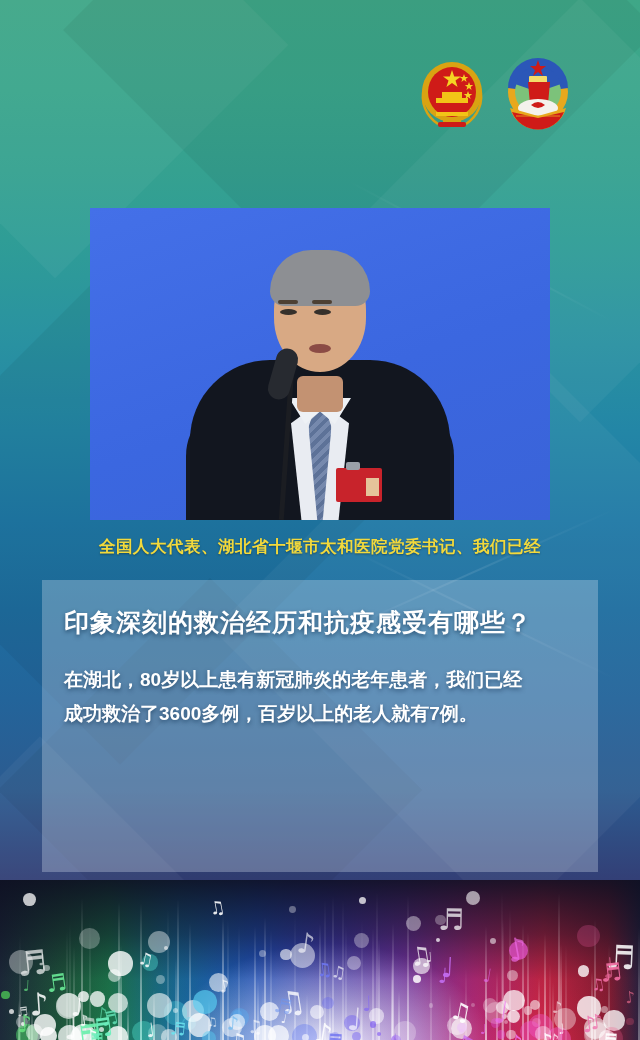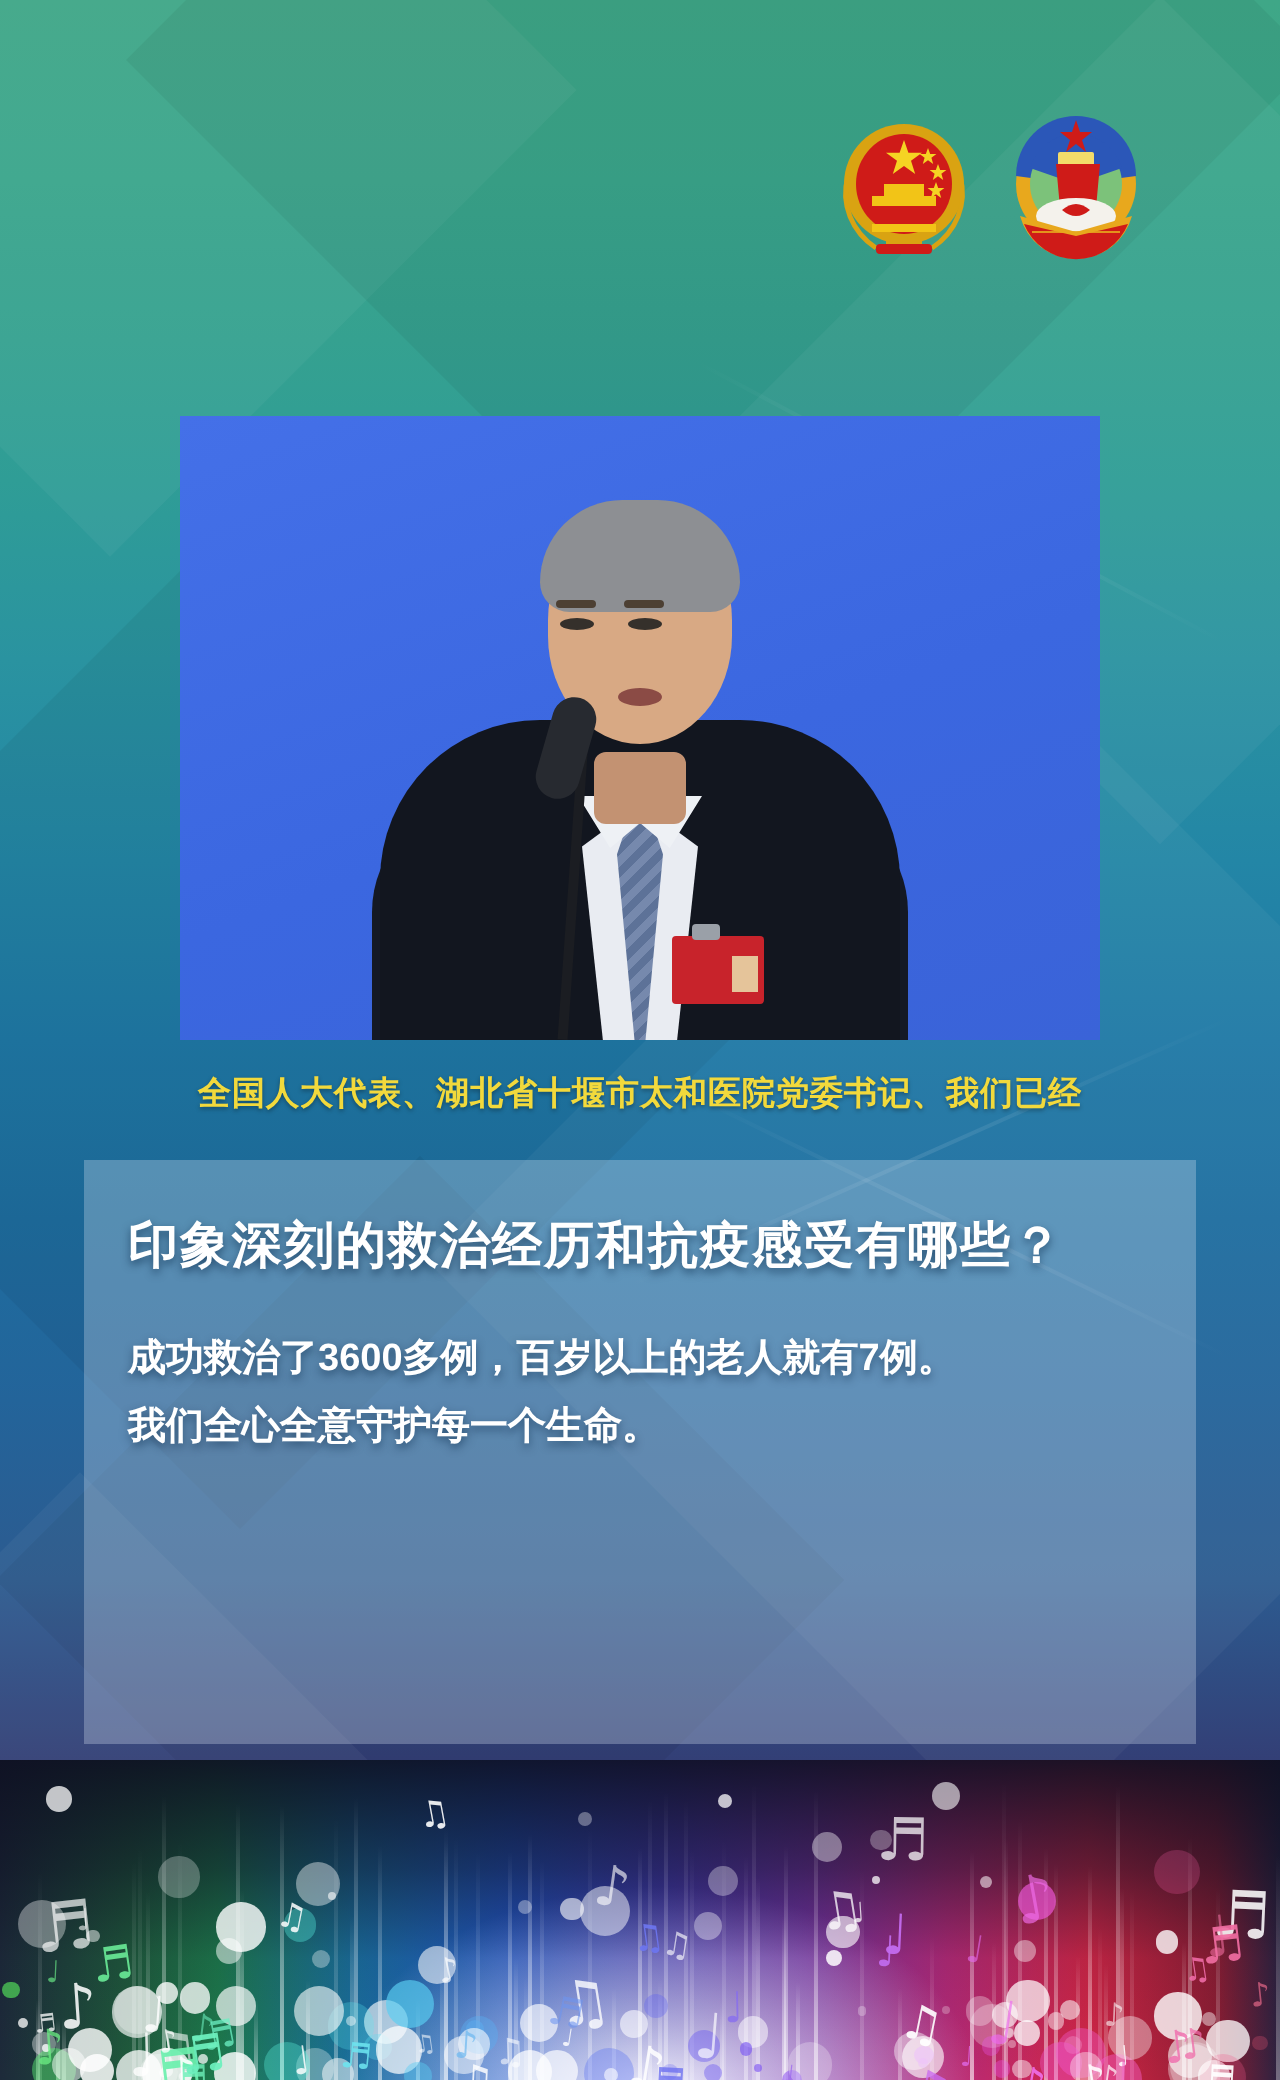--- a/index.html
+++ b/index.html
@@ -251,22 +251,22 @@
     <div class="p-badge"></div>
     <div class="p-badge-ph"></div>
     <div class="p-badge-clip"></div>
   </div>
 
   <div class="photo-caption">全国人大代表、湖北省十堰市太和医院党委书记、我们已经</div>
 
   <div class="quote-panel">
     <div class="q-title">印象深刻的救治经历和抗疫感受有哪些？</div>
     <div class="q-body">
+      <div class="q-line">在湖北，80岁以上患有新冠肺炎的老年患者，我们已经</div>
       <div class="q-line">成功救治了3600多例，百岁以上的老人就有7例。</div>
-      <div class="q-line">我们全心全意守护每一个生命。</div>
     </div>
   </div>
 
   <div class="music-band">
     <div class="mb-base"></div>
     <div class="mb-dark"></div>
     <div id="fx">
         <div class="beam" style="left: 638.3px; height: 111.9px; opacity: 0.45;"></div>
         <div class="beam" style="left: 372.3px; height: 112.4px; opacity: 0.52;"></div>
         <div class="beam" style="left: 254.1px; height: 114px; opacity: 0.7;"></div>

